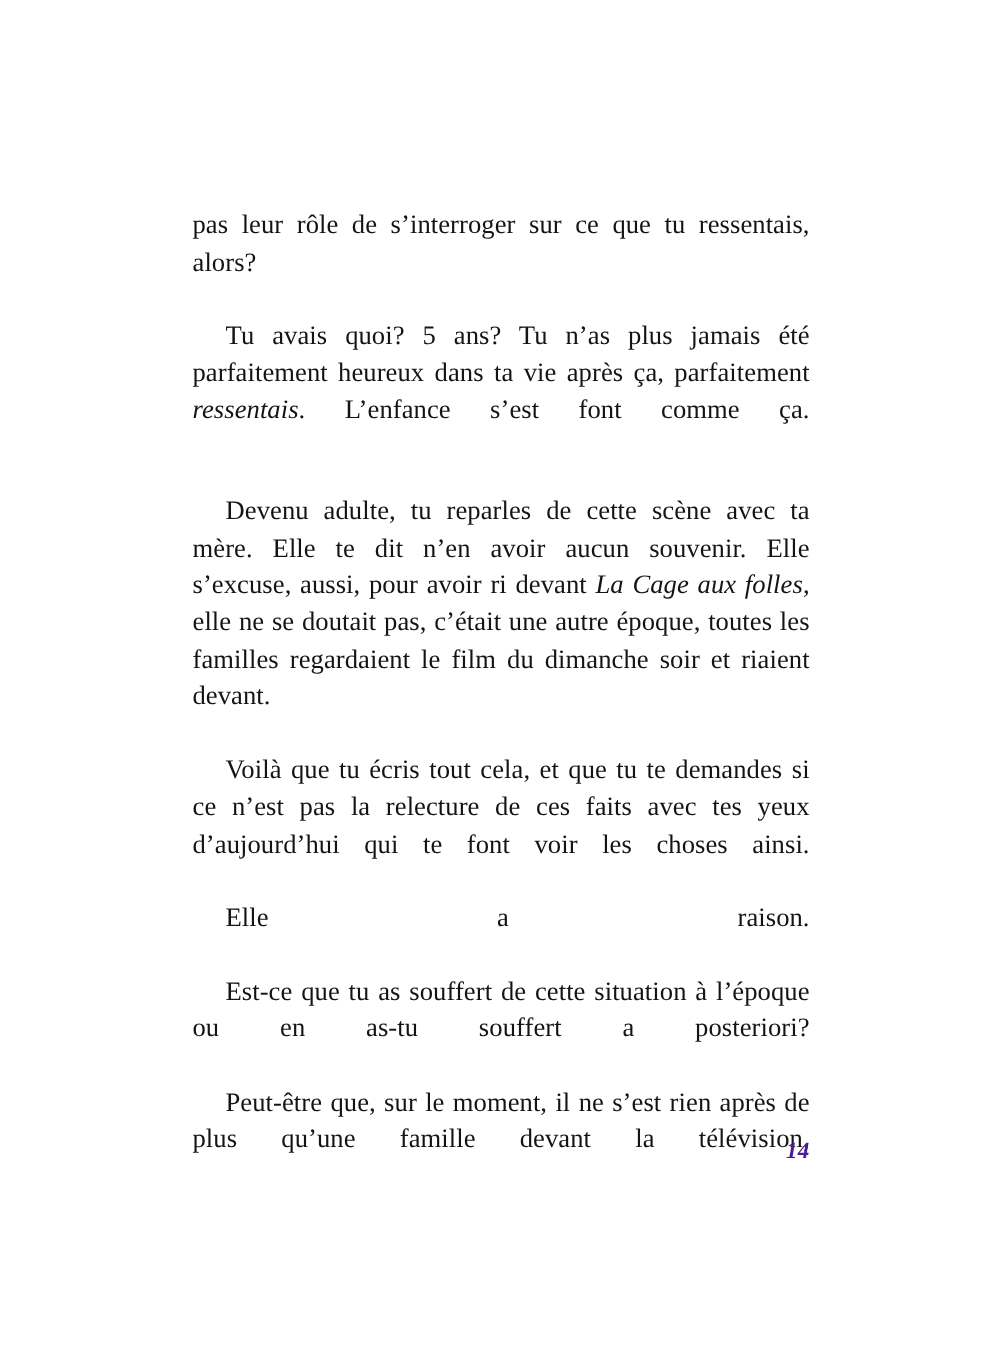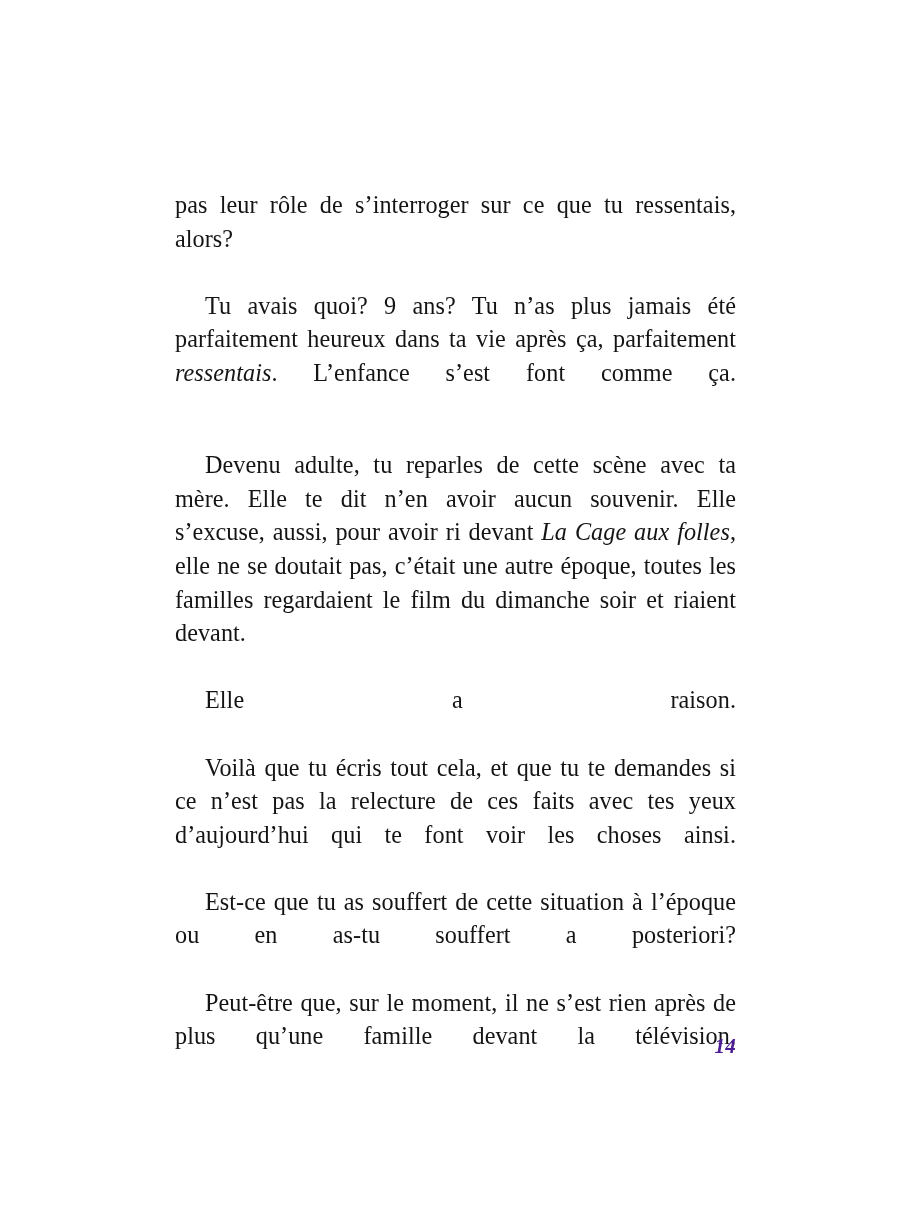--- a/index.html
+++ b/index.html
@@ -86,33 +86,33 @@
 
 <div class="page">
 
   <div class="textblock">
 
     <p class="para noindent">
       <span>pas leur rôle de s’interroger sur ce que tu ressentais, alors?</span>
     </p>
 
     <p class="para">
-      <span>Tu avais quoi? 9 ans? Tu n’as plus jamais été parfaitement heureux dans ta vie après ça, parfaitement </span><i class="ital">ressentais</i><span>. L’enfance s’est font comme ça.</span>
+      <span>Tu avais quoi? 5 ans? Tu n’as plus jamais été parfaitement heureux dans ta vie après ça, parfaitement </span><i class="ital">ressentais</i><span>. L’enfance s’est font comme ça.</span>
     </p>
 
     <p class="para gap-before">
       <span>Devenu adulte, tu reparles de cette scène avec ta mère. Elle te dit n’en avoir aucun souvenir. Elle s’excuse, aussi, pour avoir ri devant </span><i class="ital">La Cage aux folles</i><span>, elle ne se doutait pas, c’était une autre époque, toutes les familles regardaient le film du dimanche soir et riaient devant.</span>
     </p>
 
     <p class="para">
-      <span>Elle a raison.</span>
+      <span>Voilà que tu écris tout cela, et que tu te demandes si ce n’est pas la relecture de ces faits avec tes yeux d’aujourd’hui qui te font voir les choses ainsi.</span>
     </p>
 
     <p class="para">
-      <span>Voilà que tu écris tout cela, et que tu te demandes si ce n’est pas la relecture de ces faits avec tes yeux d’aujourd’hui qui te font voir les choses ainsi.</span>
+      <span>Elle a raison.</span>
     </p>
 
     <p class="para">
       <span>Est-ce que tu as souffert de cette situation à l’époque ou en as-tu souffert a posteriori?</span>
     </p>
 
 
     <p class="para">
       <span>Peut-être que, sur le moment, il ne s’est rien après de plus qu’une famille devant la télévision,</span>
     </p>

